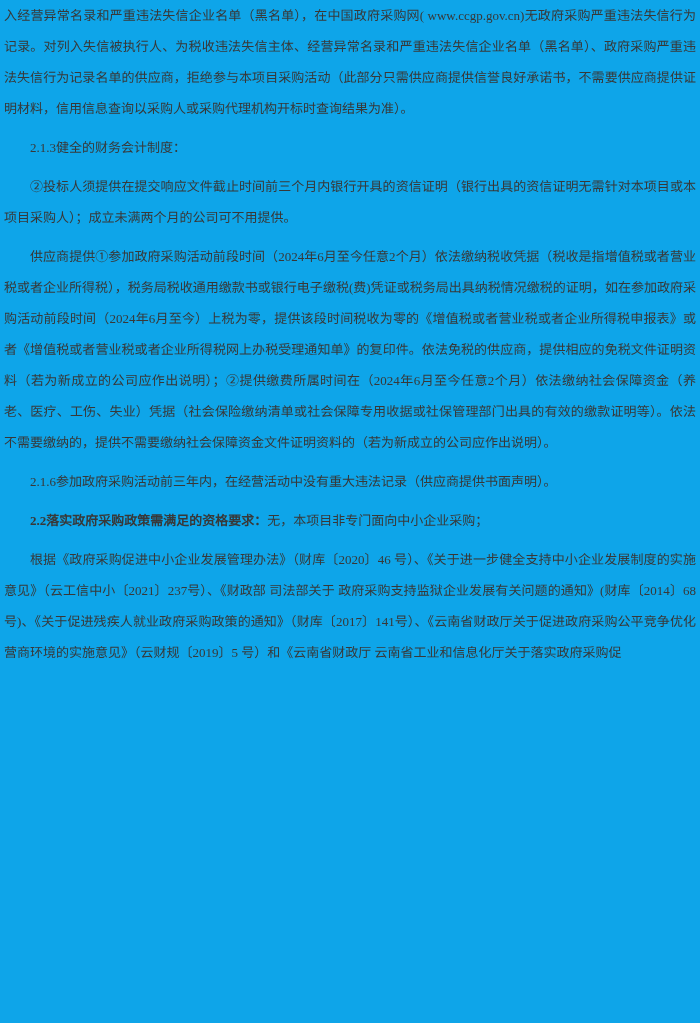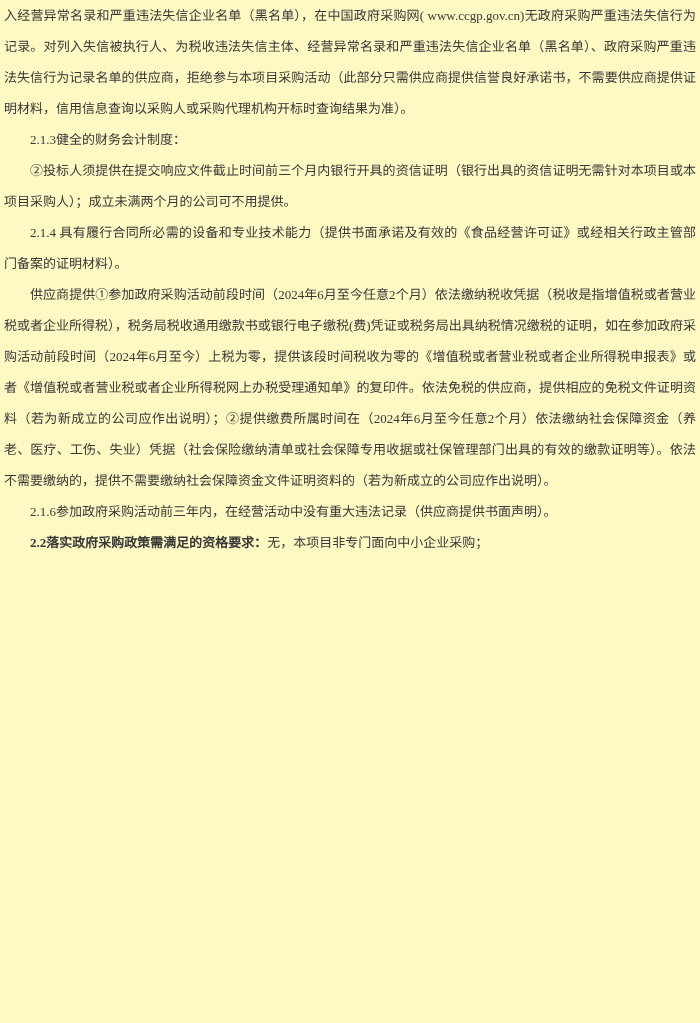--- a/index.html
+++ b/index.html
@@ -11,49 +11,50 @@
     width: 700px;
     height: 1023px;
     overflow: hidden;
     font-family: "Liberation Serif", "DejaVu Serif", serif;
   }
   .page {
     box-sizing: border-box;
     width: 700px;
     height: 1023px;
     padding: 0 4px 0 4px;
-    background: #fef9c3;
+    background: #0ea5e9;
     color: #383838;
   }
   .doc-body p.para {
     margin: 0;
     padding: 0;
     font-size: 13px;
     line-height: 31px;
     text-align: justify;
     text-justify: inter-ideograph;
     word-break: break-all;
     color: #383838;
   }
   .doc-body p.para.indent {
     text-indent: 2em;
+    margin-top: 8px;
   }
   .doc-body span.run {
     font-weight: normal;
   }
   .doc-body span.run.bold {
     font-weight: bold;
   }
 </style>
 </head>
 <body>
 
 <div class="page">
   <div class="doc-body" id="doc-body">
       <p class="para"><span class="run">入经营异常名录和严重违法失信企业名单（黑名单），在中国政府采购网( www.ccgp.gov.cn)无政府采购严重违法失信行为记录。对列入失信被执行人、为税收违法失信主体、经营异常名录和严重违法失信企业名单（黑名单）、政府采购严重违法失信行为记录名单的供应商，拒绝参与本项目采购活动（此部分只需供应商提供信誉良好承诺书，不需要供应商提供证明材料，信用信息查询以采购人或采购代理机构开标时查询结果为准）。</span></p>
       <p class="para indent"><span class="run">2.1.3健全的财务会计制度：</span></p>
       <p class="para indent"><span class="run">②投标人须提供在提交响应文件截止时间前三个月内银行开具的资信证明（银行出具的资信证明无需针对本项目或本项目采购人）；成立未满两个月的公司可不用提供。</span></p>
-      <p class="para indent"><span class="run">2.1.4 具有履行合同所必需的设备和专业技术能力（提供书面承诺及有效的《食品经营许可证》或经相关行政主管部门备案的证明材料）。</span></p>
       <p class="para indent"><span class="run">供应商提供①参加政府采购活动前段时间（2024年6月至今任意2个月）依法缴纳税收凭据（税收是指增值税或者营业税或者企业所得税），税务局税收通用缴款书或银行电子缴税(费)凭证或税务局出具纳税情况缴税的证明，如在参加政府采购活动前段时间（2024年6月至今）上税为零，提供该段时间税收为零的《增值税或者营业税或者企业所得税申报表》或者《增值税或者营业税或者企业所得税网上办税受理通知单》的复印件。依法免税的供应商，提供相应的免税文件证明资料（若为新成立的公司应作出说明）；②提供缴费所属时间在（2024年6月至今任意2个月）依法缴纳社会保障资金（养老、医疗、工伤、失业）凭据（社会保险缴纳清单或社会保障专用收据或社保管理部门出具的有效的缴款证明等）。依法不需要缴纳的，提供不需要缴纳社会保障资金文件证明资料的（若为新成立的公司应作出说明）。</span></p>
       <p class="para indent"><span class="run">2.1.6参加政府采购活动前三年内，在经营活动中没有重大违法记录（供应商提供书面声明）。</span></p>
       <p class="para indent"><span class="run bold">2.2落实政府采购政策需满足的资格要求：</span><span class="run">无，本项目非专门面向中小企业采购；</span></p>
+      <p class="para indent"><span class="run">根据《政府采购促进中小企业发展管理办法》（财库〔2020〕46 号）、《关于进一步健全支持中小企业发展制度的实施意见》（云工信中小〔2021〕237号）、《财政部 司法部关于 政府采购支持监狱企业发展有关问题的通知》(财库〔2014〕68 号)、《关于促进残疾人就业政府采购政策的通知》（财库〔2017〕141号）、《云南省财政厅关于促进政府采购公平竞争优化营商环境的实施意见》（云财规〔2019〕5 号）和《云南省财政厅 云南省工业和信息化厅关于落实政府采购促</span></p>
     </div>
 </div>
 
 </body></html>

